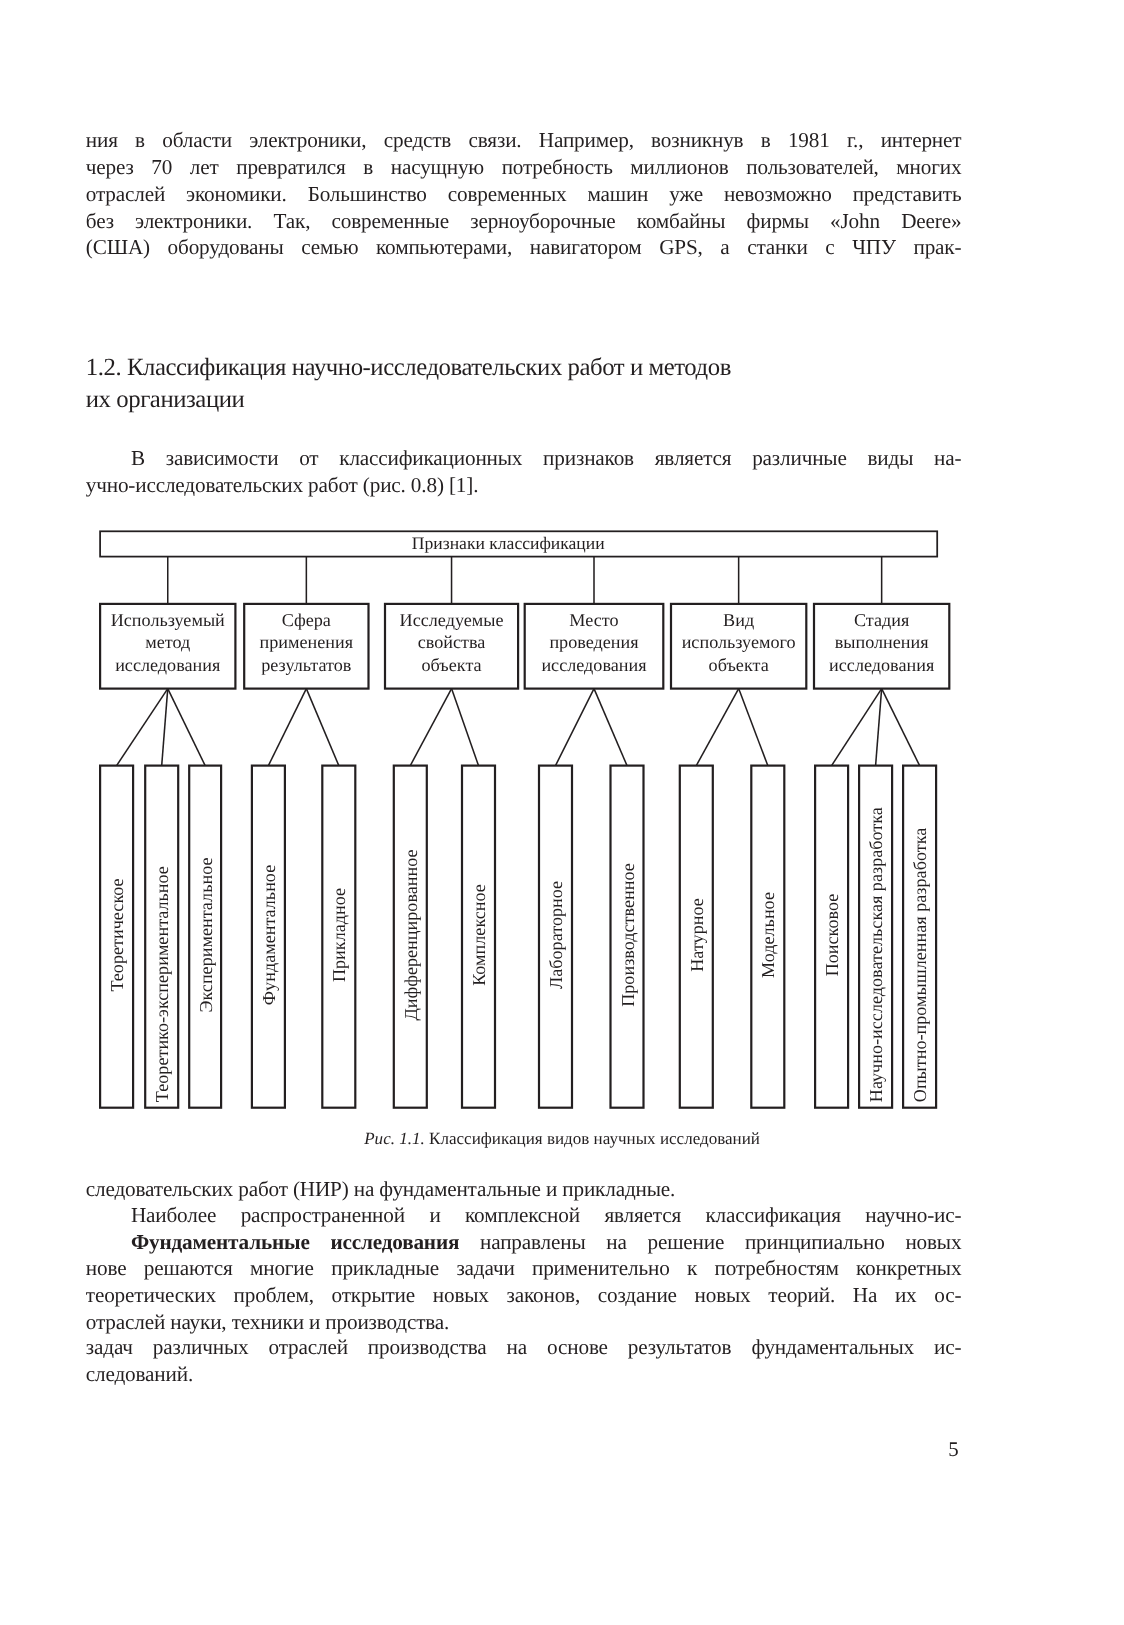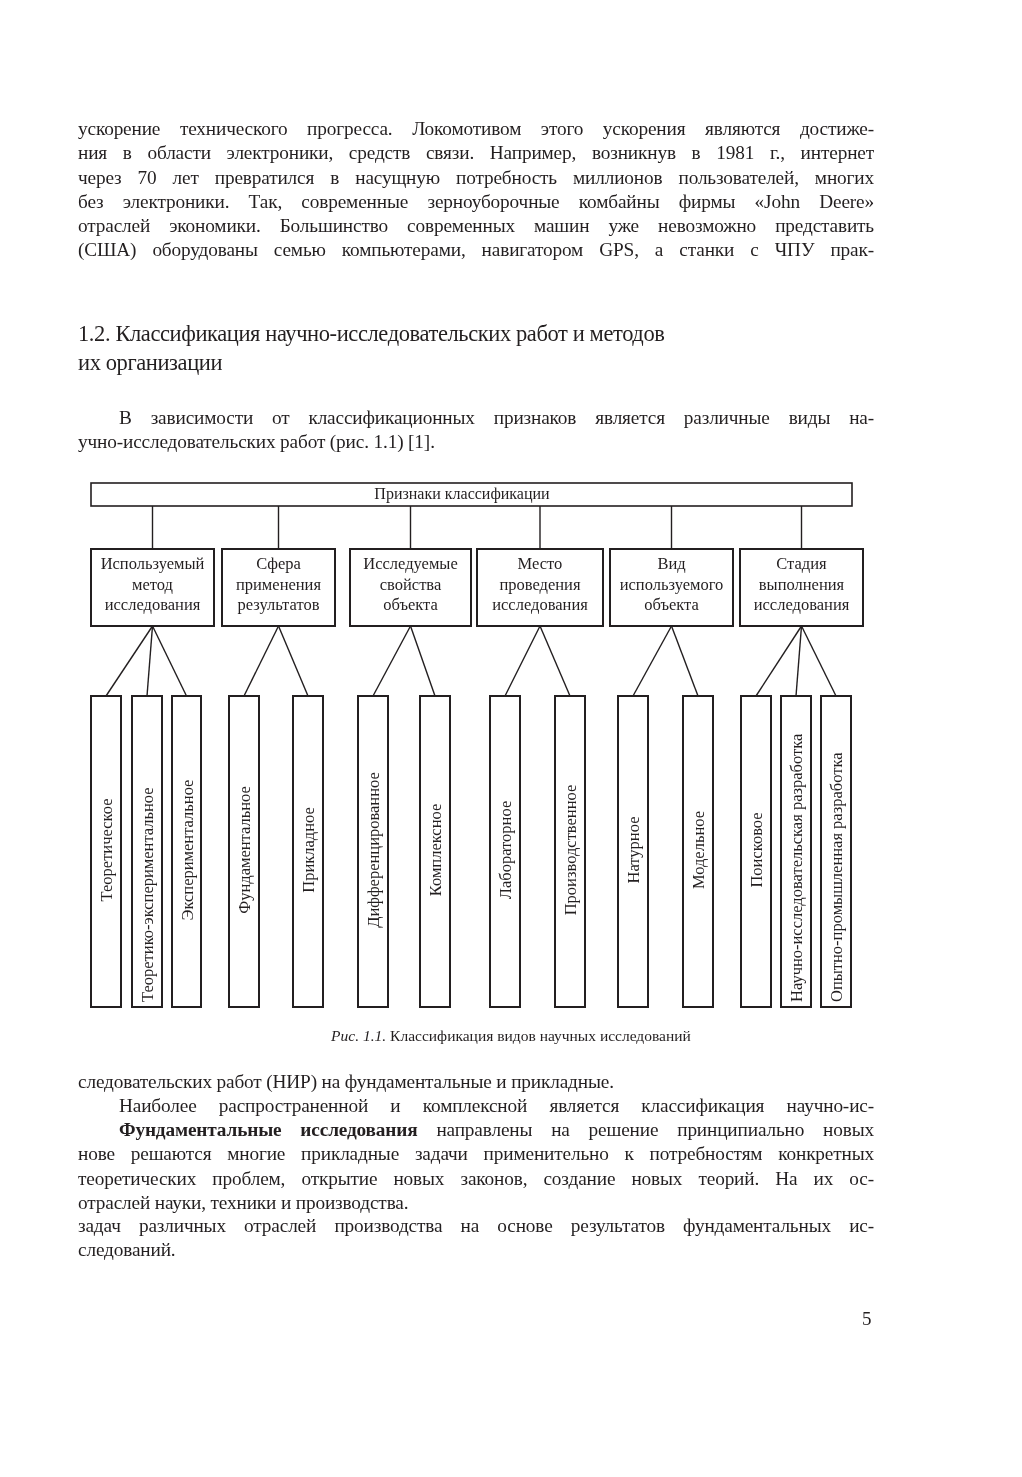--- a/index.html
+++ b/index.html
@@ -16,36 +16,35 @@
     .caption { position: absolute; left: 0; width: 1022px; top: 1027px; text-align: center;
                font-size: 15.5px; }
     .caption i { font-style: italic; }
     .page-num { position: absolute; left: 862px; top: 1308px; font-size: 19px; }
     svg text { font-family: "Liberation Serif", "DejaVu Serif", serif; fill: #231f20; }
   </style>
 </head>
 <body>
 
 <p class="para" style="top:117px;">
-  <span class="line">ускорение технического прогресса. Локомотивом этого ускорения являются достиже-</span>
   <span class="line">ния в области электроники, средств связи. Например, возникнув в 1981 г., интернет</span>
   <span class="line">через 70 лет превратился в насущную потребность миллионов пользователей, многих</span>
+  <span class="line">отраслей экономики. Большинство современных машин уже невозможно представить</span>
   <span class="line">без электроники. Так, современные зерноуборочные комбайны фирмы «John Deere»</span>
-  <span class="line">отраслей экономики. Большинство современных машин уже невозможно представить</span>
   <span class="line">(США) оборудованы семью компьютерами, навигатором GPS, а станки с ЧПУ прак-</span>
 </p>
 
 <h2 class="heading">
   <span style="display:block">1.2. Классификация научно-исследовательских работ и методов</span>
   <span style="display:block">их организации</span>
 </h2>
 
 <p class="para" style="top:406px;">
   <span class="line" style="text-indent:41px">В зависимости от классификационных признаков является различные виды на-</span>
-  <span class="line last">учно-исследовательских работ (рис. 1.1) [1].</span>
+  <span class="line last">учно-исследовательских работ (рис. 0.8) [1].</span>
 </p>
 
 <svg id="diagram" width="1022" height="1477">
     <g>
       <rect x="91" y="483" width="761" height="23" fill="none" stroke="#231f20" stroke-width="1.6"></rect>
       <text x="462" y="499" text-anchor="middle" font-size="16">Признаки классификации</text>
     </g>
     <g>
       <line x1="152.5" y1="506" x2="152.5" y2="549" stroke="#231f20" stroke-width="1.4"></line>
       <rect x="91" y="549" width="123" height="77" fill="none" stroke="#231f20" stroke-width="2"></rect>

